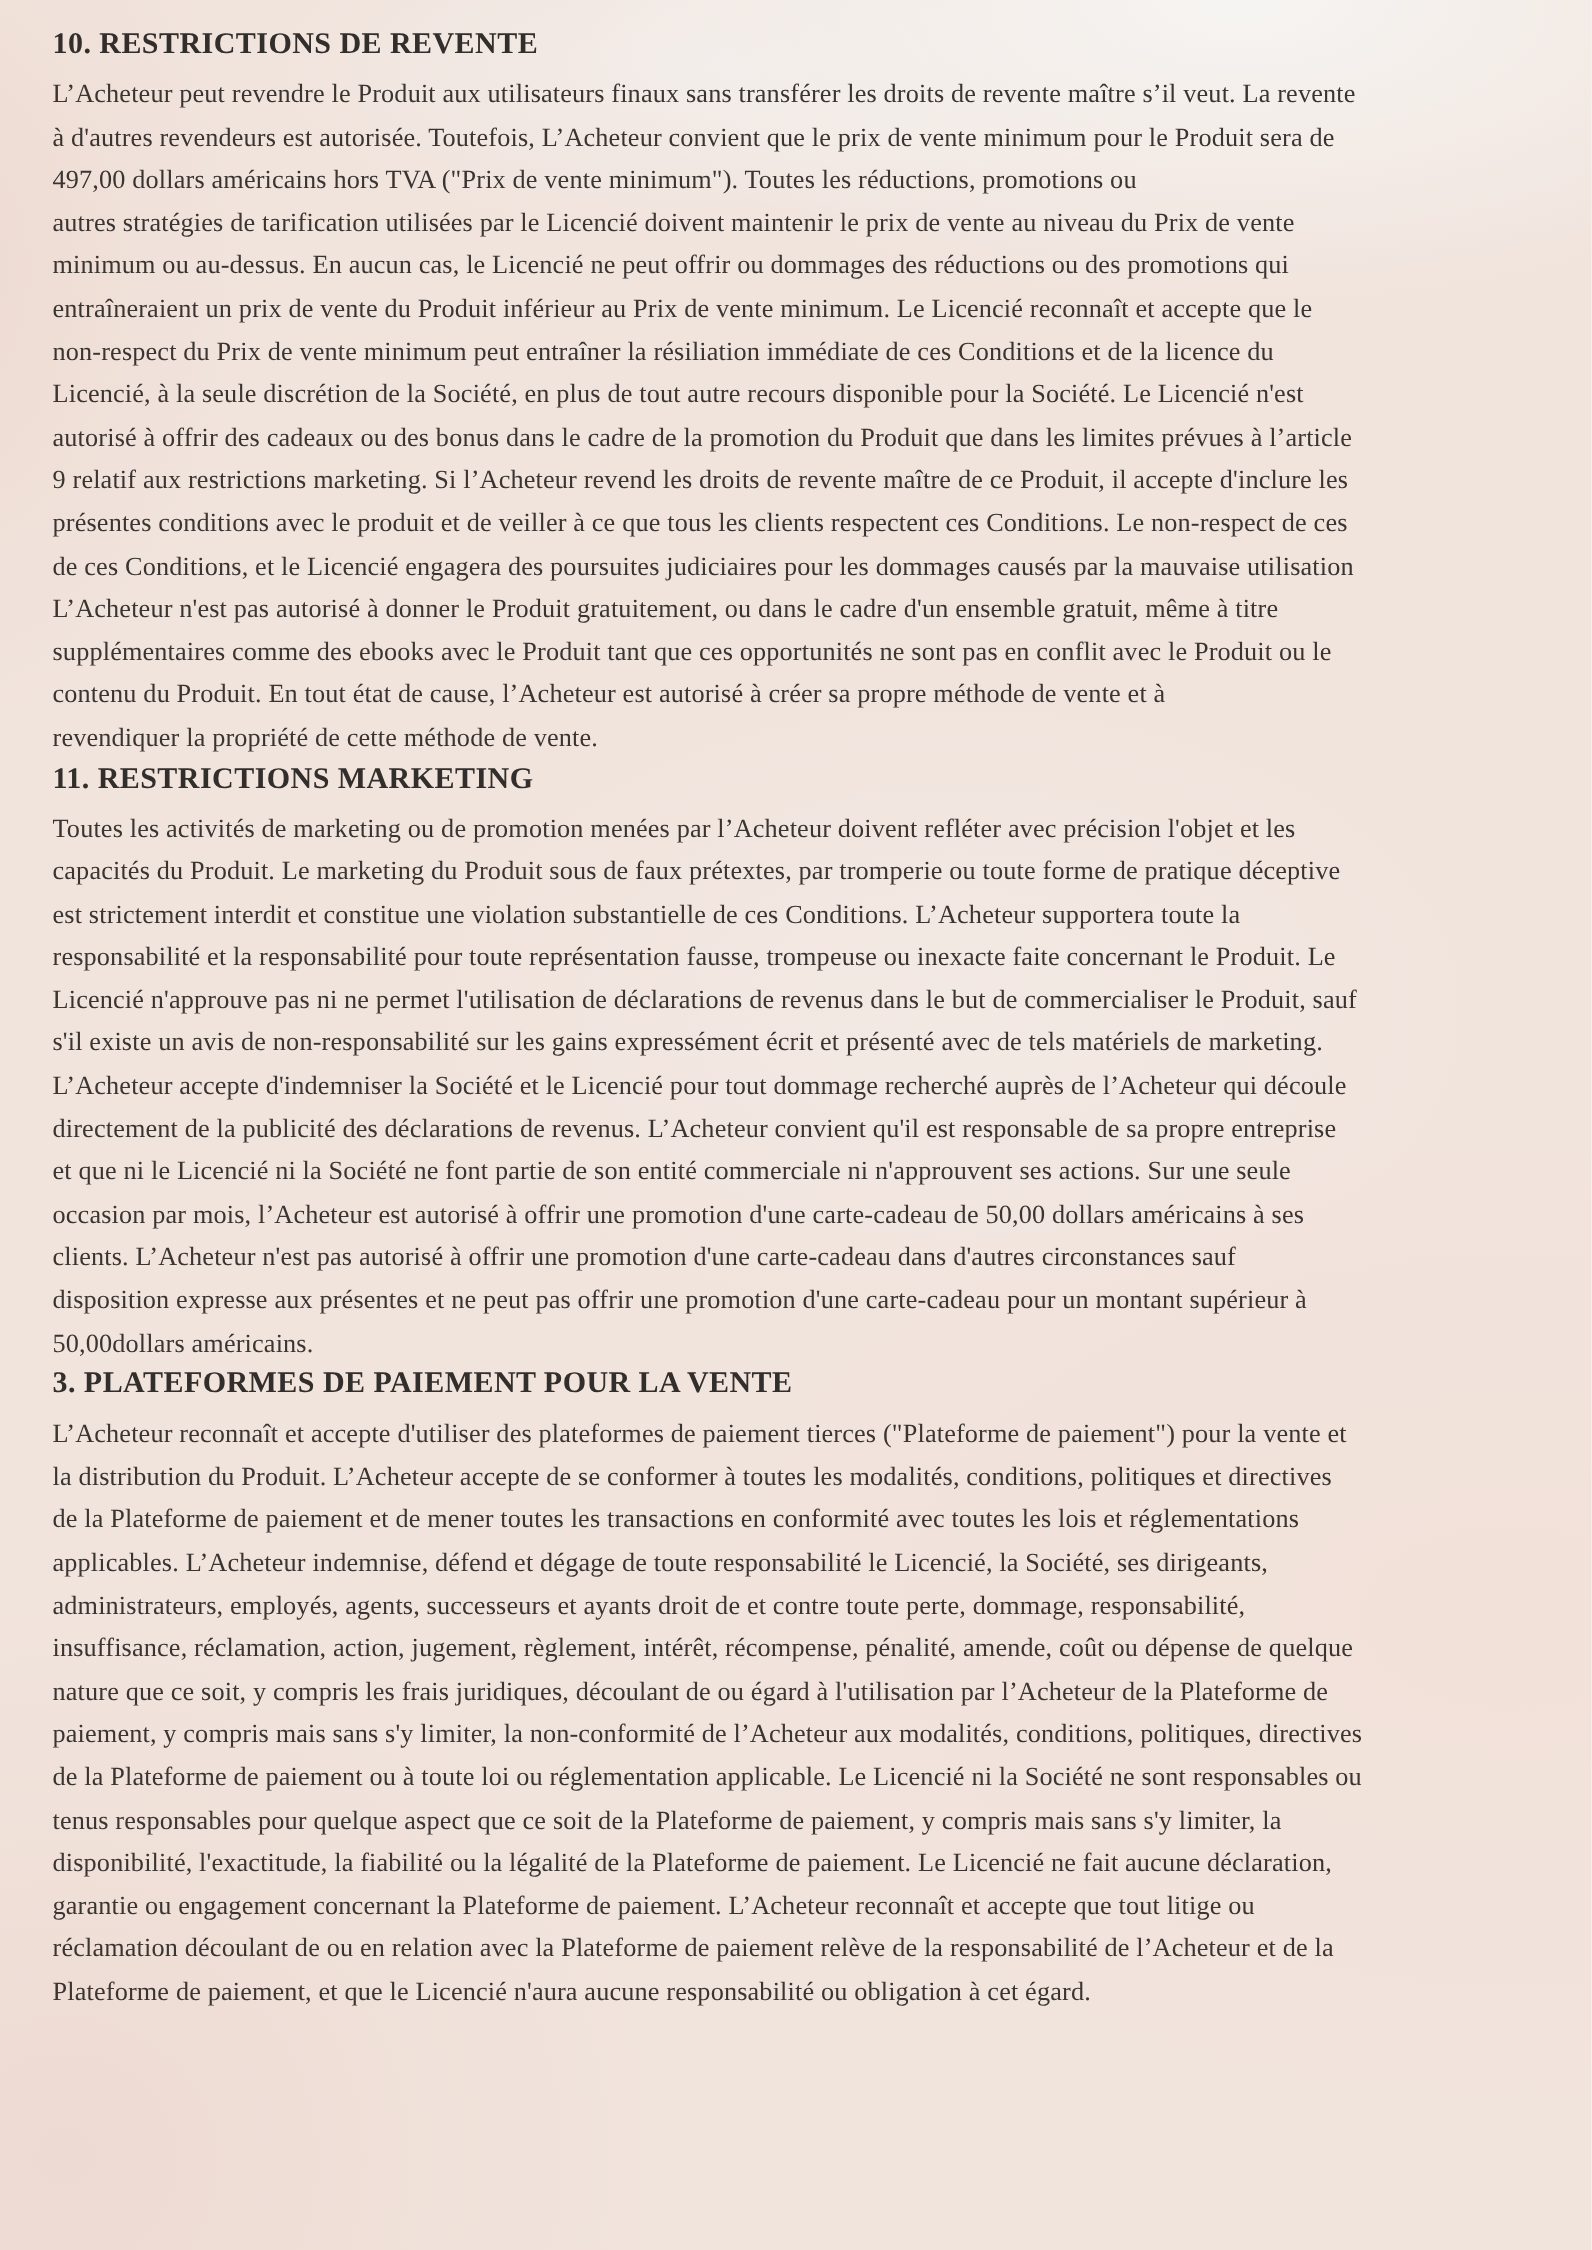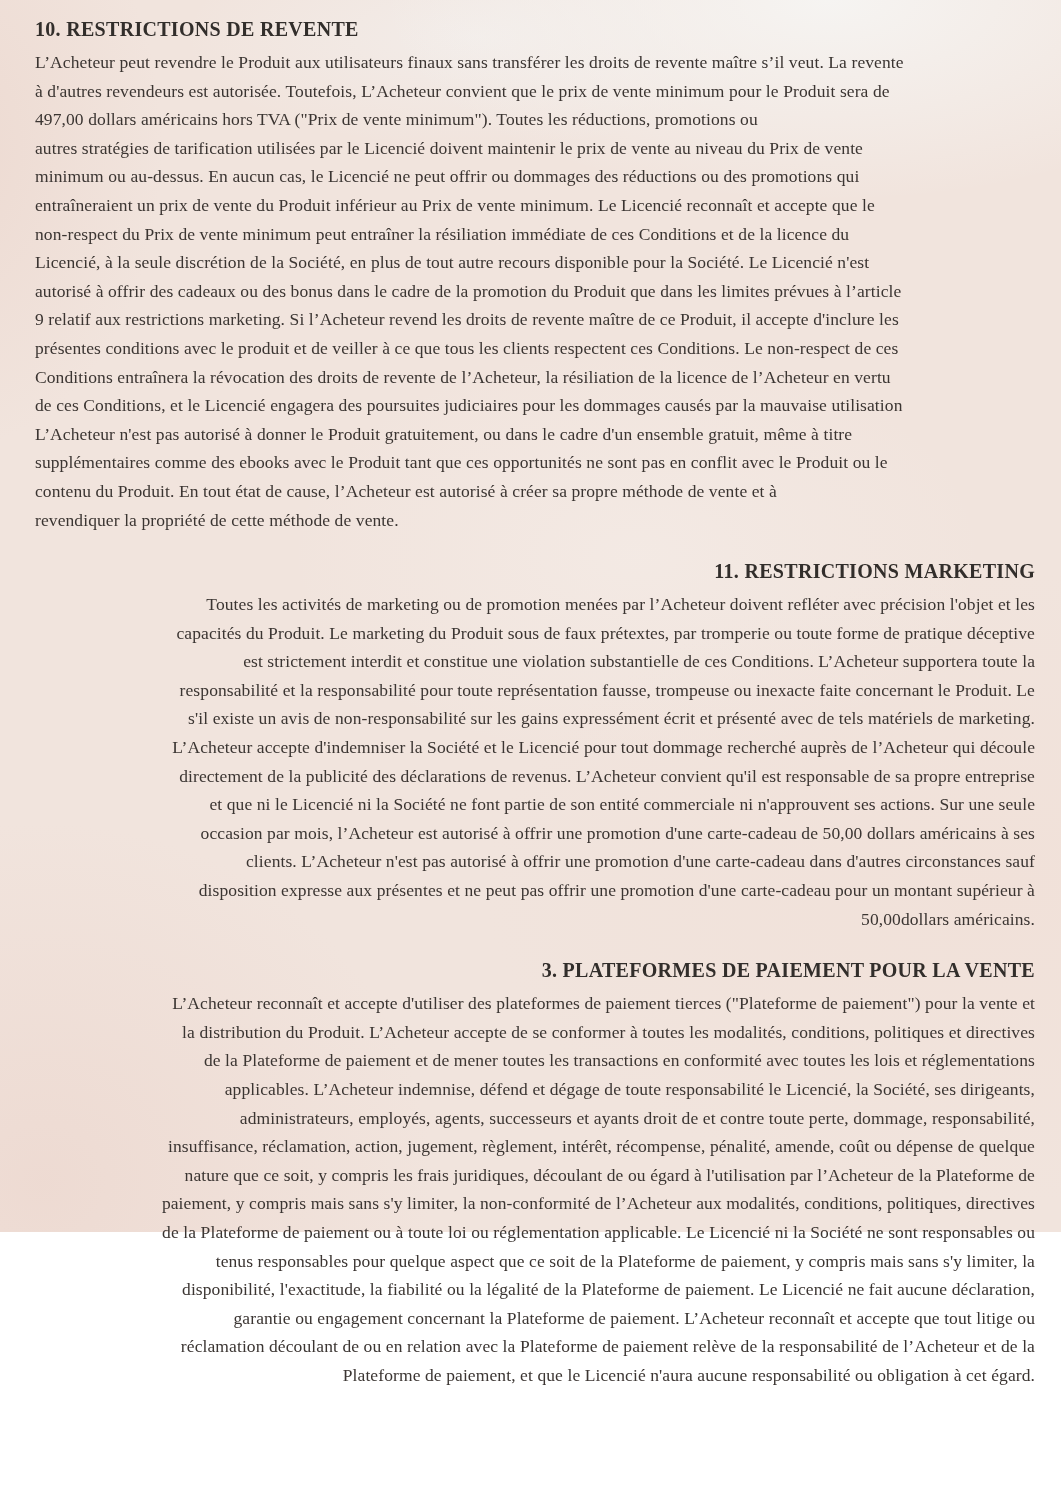--- a/index.html
+++ b/index.html
@@ -8,36 +8,34 @@
   }
   body {
     width: 1061px;
     height: 1500px;
     overflow: hidden;
     font-family: "Liberation Serif", "DejaVu Serif", serif;
   }
   .page {
     position: relative;
     width: 1061px;
-    height: 1232px;
+    height: 1500px;
     box-sizing: border-box;
     padding: 16px 26px 0 35px;
     color: #3b3532;
     background:
       radial-gradient(ellipse 620px 280px at 78% 0%, rgba(246,245,243,0.95), rgba(246,245,243,0) 72%),
       radial-gradient(ellipse 420px 160px at 45% 3%, rgba(243,240,238,0.7), rgba(243,240,238,0) 70%),
       radial-gradient(ellipse 300px 420px at -5% 12%, rgba(233,209,199,0.55), rgba(233,209,199,0) 72%),
       radial-gradient(ellipse 520px 480px at 4% 96%, rgba(235,212,203,0.6), rgba(235,212,203,0) 75%),
       radial-gradient(ellipse 700px 420px at 95% 72%, rgba(241,222,213,0.5), rgba(241,222,213,0) 75%),
       radial-gradient(ellipse 500px 300px at 60% 45%, rgba(246,240,236,0.45), rgba(246,240,236,0) 70%),
       #f1e4dd;
   }
   .section + .section {
-    margin-top: 24px;
-    text-align: right;
   }
   h2 {
     margin: 0 0 6px 0;
     font-size: 20px;
     line-height: 26px;
     font-weight: 700;
     letter-spacing: 0.3px;
     color: #322e2b;
     white-space: nowrap;
   }
@@ -60,33 +58,33 @@
         <div class="line">à d'autres revendeurs est autorisée. Toutefois, L’Acheteur convient que le prix de vente minimum pour le Produit sera de</div>
         <div class="line">497,00 dollars américains hors TVA ("Prix de vente minimum"). Toutes les réductions, promotions ou</div>
         <div class="line">autres stratégies de tarification utilisées par le Licencié doivent maintenir le prix de vente au niveau du Prix de vente</div>
         <div class="line">minimum ou au-dessus. En aucun cas, le Licencié ne peut offrir ou dommages des réductions ou des promotions qui</div>
         <div class="line">entraîneraient un prix de vente du Produit inférieur au Prix de vente minimum. Le Licencié reconnaît et accepte que le</div>
         <div class="line">non-respect du Prix de vente minimum peut entraîner la résiliation immédiate de ces Conditions et de la licence du</div>
         <div class="line">Licencié, à la seule discrétion de la Société, en plus de tout autre recours disponible pour la Société. Le Licencié n'est</div>
         <div class="line">autorisé à offrir des cadeaux ou des bonus dans le cadre de la promotion du Produit que dans les limites prévues à l’article</div>
         <div class="line">9 relatif aux restrictions marketing. Si l’Acheteur revend les droits de revente maître de ce Produit, il accepte d'inclure les</div>
         <div class="line">présentes conditions avec le produit et de veiller à ce que tous les clients respectent ces Conditions. Le non-respect de ces</div>
-        <div class="line">Conditions entraînera la révocation des droits de revente de l’Acheteur, la résiliation de la licence de l’Acheteur en vertu</div>
         <div class="line">de ces Conditions, et le Licencié engagera des poursuites judiciaires pour les dommages causés par la mauvaise utilisation</div>
         <div class="line">L’Acheteur n'est pas autorisé à donner le Produit gratuitement, ou dans le cadre d'un ensemble gratuit, même à titre</div>
         <div class="line">supplémentaires comme des ebooks avec le Produit tant que ces opportunités ne sont pas en conflit avec le Produit ou le</div>
         <div class="line">contenu du Produit. En tout état de cause, l’Acheteur est autorisé à créer sa propre méthode de vente et à</div>
         <div class="line">revendiquer la propriété de cette méthode de vente.</div>
       </section>
       <section class="section">
         <h2>11. RESTRICTIONS MARKETING</h2>
         <div class="line">Toutes les activités de marketing ou de promotion menées par l’Acheteur doivent refléter avec précision l'objet et les</div>
         <div class="line">capacités du Produit. Le marketing du Produit sous de faux prétextes, par tromperie ou toute forme de pratique déceptive</div>
         <div class="line">est strictement interdit et constitue une violation substantielle de ces Conditions. L’Acheteur supportera toute la</div>
         <div class="line">responsabilité et la responsabilité pour toute représentation fausse, trompeuse ou inexacte faite concernant le Produit. Le</div>
+        <div class="line">Licencié n'approuve pas ni ne permet l'utilisation de déclarations de revenus dans le but de commercialiser le Produit, sauf</div>
         <div class="line">s'il existe un avis de non-responsabilité sur les gains expressément écrit et présenté avec de tels matériels de marketing.</div>
         <div class="line">L’Acheteur accepte d'indemniser la Société et le Licencié pour tout dommage recherché auprès de l’Acheteur qui découle</div>
         <div class="line">directement de la publicité des déclarations de revenus. L’Acheteur convient qu'il est responsable de sa propre entreprise</div>
         <div class="line">et que ni le Licencié ni la Société ne font partie de son entité commerciale ni n'approuvent ses actions. Sur une seule</div>
         <div class="line">occasion par mois, l’Acheteur est autorisé à offrir une promotion d'une carte-cadeau de 50,00 dollars américains à ses</div>
         <div class="line">clients. L’Acheteur n'est pas autorisé à offrir une promotion d'une carte-cadeau dans d'autres circonstances sauf</div>
         <div class="line">disposition expresse aux présentes et ne peut pas offrir une promotion d'une carte-cadeau pour un montant supérieur à</div>
         <div class="line">50,00dollars américains.</div>
       </section>
       <section class="section">

